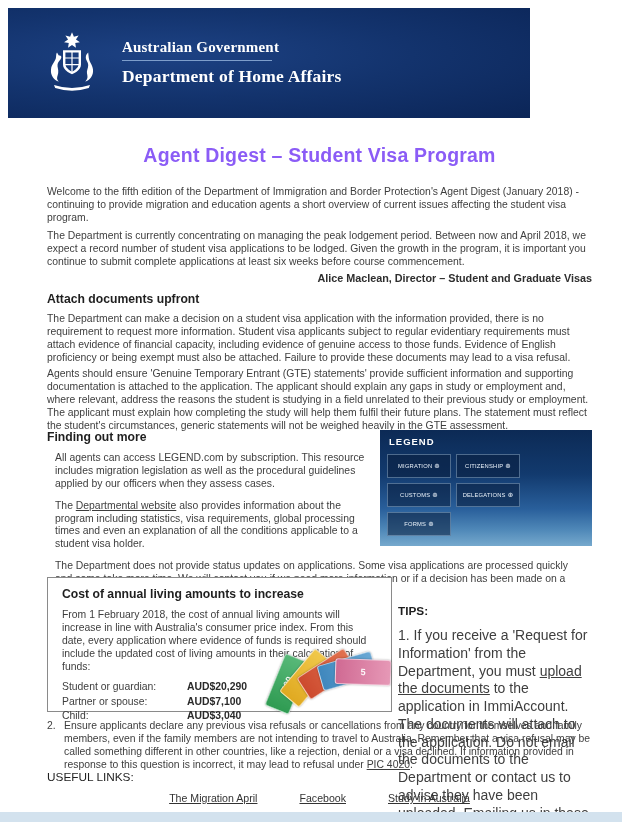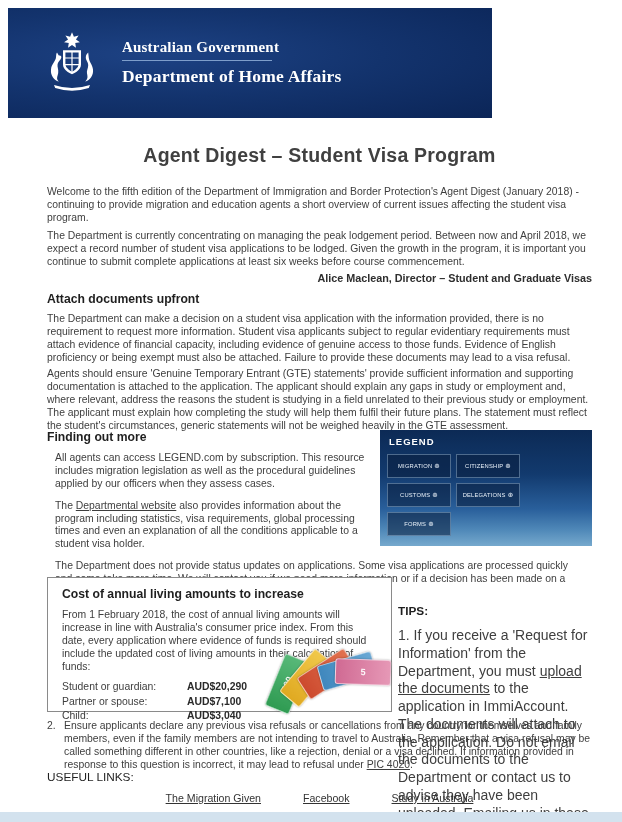--- a/index.html
+++ b/index.html
@@ -2,34 +2,34 @@
 <html><head>
 <meta charset="utf-8">
 <style>
   html,body{margin:0;padding:0;background:#ffffff;}
   .page{
     position:relative;width:622px;height:822px;background:#ffffff;overflow:hidden;
     font-family:"Liberation Sans",sans-serif;color:#3e3e3e;
   }
   
   .banner{
-    position:absolute;left:8px;top:8px;width:484px;height:110px;
+    position:absolute;left:8px;top:8px;width:522px;height:110px;
     background:radial-gradient(ellipse at 30% 42%, #1d4284 0%, #13336d 48%, #0b2557 100%);
     display:flex;align-items:center;
   }
   .crest{margin-left:28px;flex:none;}
   .gov-block{margin-left:14px;color:#ffffff;font-family:"Liberation Serif",serif;}
   .gov-line1{font-size:15px;font-weight:bold;letter-spacing:.2px;}
   .gov-divider{width:150px;height:1px;background:#7e9ecb;margin:4px 0 5px;}
   .gov-line2{font-size:17.5px;font-weight:bold;letter-spacing:.2px;}
   
   .abs{position:absolute;left:47px;width:545px;}
   .body-text{font-size:10.4px;line-height:1.24;}
   .page-title{
-    top:144px;text-align:center;font-size:19.5px;font-weight:bold;color:#404040;letter-spacing:.2px;
+    top:144px;text-align:center;font-size:19.5px;font-weight:bold;color:#8b5cf6;letter-spacing:.2px;
   }
   .byline{top:272px;text-align:right;font-weight:bold;font-size:10.8px;color:#2e2e2e;}
   .sec-heading{font-size:12.2px;font-weight:bold;color:#1f1f1f;}
   .underline{text-decoration:underline;cursor:pointer;color:inherit;}
   
   .finding{top:430px;}
   .finding .sec-heading{margin-bottom:8px;}
   .finding p{margin:0 8px 9px;}
   .legend-img{
     float:right;width:212px;height:116px;margin:0 0 8px 10px;
@@ -171,19 +171,19 @@
     <p><span>1. If you receive a 'Request for Information' from the Department, you must </span><span class="underline">upload the documents</span><span> to the application in ImmiAccount. The documents will attach to the application. Do not email the documents to the Department or contact us to advise they have been uploaded. Emailing us in these circumstances is unnecessary and can delay visa processing.</span></p>
   </div>
 
   <div class="abs item2">
     <span class="num">2.</span>
     <span class="txt"><span>Ensure applicants declare any previous visa refusals or cancellations from any country for themselves and family members, even if the family members are not intending to travel to Australia. Remember that a visa refusal may be called something different in other countries, like a rejection, denial or a visa declined. If information provided in response to this question is incorrect, it may lead to refusal under </span><span class="underline">PIC 4020</span><span>.</span></span>
   </div>
 
   <div class="abs useful-heading">USEFUL LINKS:</div>
   <div class="abs links-row">
-    <span class="underline">The Migration Given</span>
+    <span class="underline">The Migration April</span>
     <span class="underline">Facebook</span>
     <span class="underline">Study in Australia</span>
   </div>
 
   <div class="footer-bar"></div>
 </div>
 
 </body></html>

